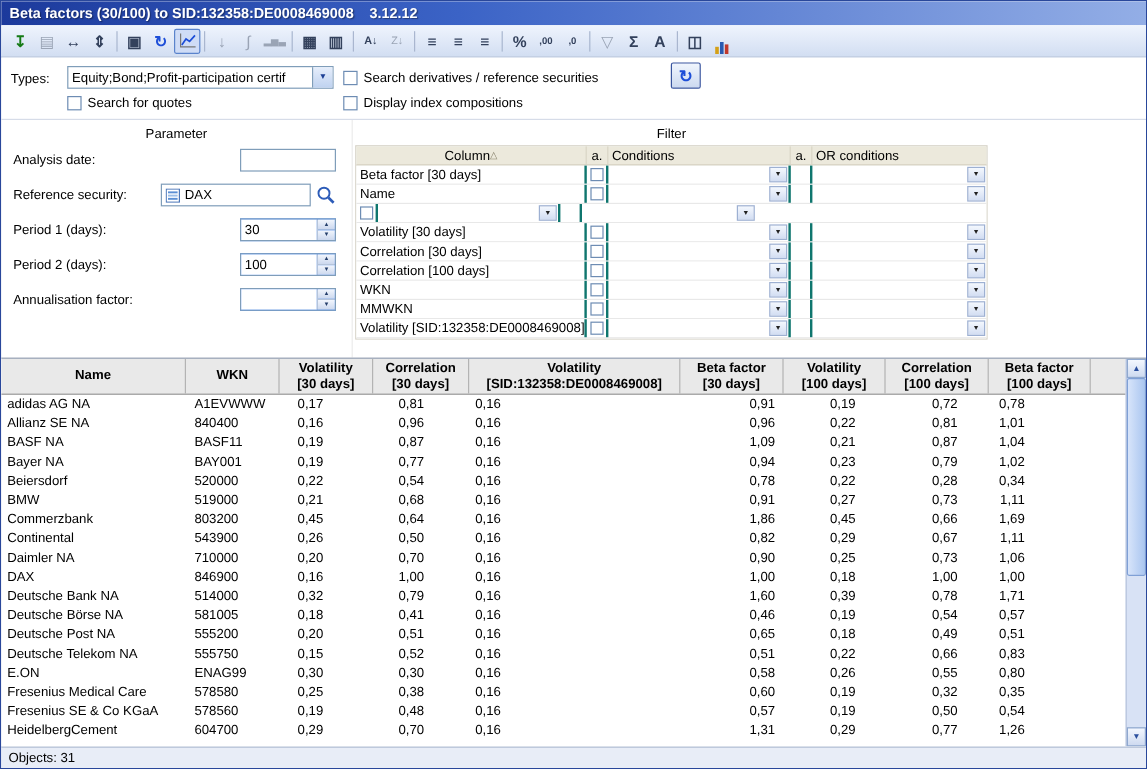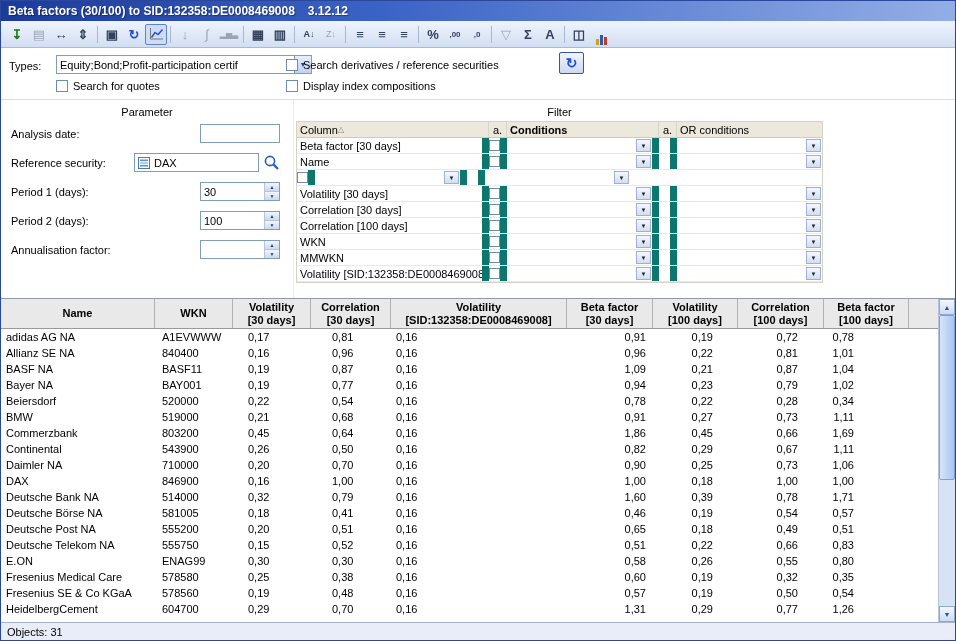--- a/index.html
+++ b/index.html
@@ -16,21 +16,21 @@
 .tb-icon{width:22px;height:21px;display:flex;align-items:center;justify-content:center;font-size:13px;font-weight:bold;cursor:default;flex:0 0 22px;}
 .tb-icon.disabled{font-weight:normal;}
 .tb-icon.pressed{background:#cfdcf6;border:1px solid #5a83cc;border-radius:2px;}
 .tb-sep{width:1px;height:17px;background:#a9b6cf;margin:0 3px;flex:0 0 1px;}
 .tb-bars{display:flex;align-items:flex-end;gap:1px;}
 .tb-bars i{display:block;width:3px;}
 
 
 .types{height:52px;flex:0 0 52px;background:#fff;border-bottom:1px solid #d6dce8;position:relative;}
 .types .lbl{position:absolute;left:8px;top:12px;}
-.combo{position:absolute;left:55px;top:7px;width:256px;height:19px;border:1px solid #7f9db9;background:#fff;display:flex;}
+.combo{position:absolute;left:55px;top:7px;width:222px;height:19px;border:1px solid #7f9db9;background:#fff;display:flex;}
 .combo-text{flex:1;overflow:hidden;white-space:nowrap;display:flex;align-items:center;padding:0 3px;}
 .combo-btn{width:17px;background:linear-gradient(#e6eefb,#bfd2f0);border-left:1px solid #7f9db9;color:#1c3f94;font-size:7px;display:flex;align-items:center;justify-content:center;}
 .chk{display:flex;align-items:center;gap:5px;position:absolute;white-space:nowrap;}
 .cb{width:12px;height:12px;border:1px solid #6d8cb3;background:#fff;flex:0 0 12px;display:inline-block;}
 .refresh-btn{position:absolute;left:558px;top:4px;width:25px;height:22px;border:1px solid #39559f;border-radius:2px;background:linear-gradient(#f0f5fd,#ccd9f0);display:flex;align-items:center;justify-content:center;color:#1d4ed8;font-size:14px;font-weight:bold;}
 
 
 .mid{height:198px;flex:0 0 198px;display:flex;background:#fff;}
 .param{width:293px;flex:0 0 293px;padding-top:6px;position:relative;border-right:1px solid #ececec;}
 .panel-title{text-align:center;height:13px;}
@@ -43,27 +43,27 @@
 .spinner input{flex:1;min-width:0;border:none;outline:none;font:11px "Liberation Sans",sans-serif;padding:0 3px;background:#fff;}
 .spin-btns{width:15px;display:flex;flex-direction:column;border-left:1px solid #b5c4da;flex:0 0 15px;}
 .spin-btns span{flex:1;background:linear-gradient(#f2f6fd,#ccd8ee);border-bottom:1px solid #b5c4da;font-size:5px;color:#243e6b;display:flex;align-items:center;justify-content:center;}
 .spin-btns span:last-child{border-bottom:none;}
 
 .filterp{flex:1;padding-top:6px;}
 .f-title{text-align:center;height:13px;width:527px;margin-left:2px;}
 .f-table{width:527px;margin:2px 0 0 2px;border:1px solid #d5d2c6;}
 .f-hrow{display:flex;height:16px;background:#ece9dc;border-bottom:1px solid #cfcaba;}
 .f-hrow .hc{display:flex;align-items:center;padding:0 3px;border-right:1px solid #d9d5c6;}
-.hc0{width:192px;justify-content:flex-start;}
+.hc0{width:192px;justify-content:center;}
 .hcA{width:18px;justify-content:center;padding:0 1px !important;}
-.hc1{width:152px;font-weight:bold;}
+.hc1{width:152px;}
 .hc2{width:145px;border-right:none !important;}
 .sortind{font-size:8px;color:#8b8670;}
 .f-row{display:flex;height:16px;border-bottom:1px solid #e8e8e8;background:#fff;}
-.f-col{position:relative;display:flex;align-items:center;border-right:7px solid #0f766e;}
+.f-col{position:relative;display:flex;align-items:center;border-right:2px solid #0f766e;}
 .f-name{width:192px;padding-left:3px;white-space:nowrap;overflow:hidden;}
 .f-a{width:18px;justify-content:center;}
 .f-a .cb{width:11px;height:11px;flex:0 0 11px;}
 .f-cond{width:152px;}
 .f-or{width:145px;border-right:none;}
 .dd{position:absolute;right:1px;top:1px;bottom:1px;width:15px;background:linear-gradient(#f4f8fe,#d2ddf2);border:1px solid #9db0d2;font-size:6px;color:#222;display:flex;align-items:center;justify-content:center;}
 
 
 .table-area{flex:1;position:relative;border-top:1px solid #8e99ad;background:#fff;padding-right:17px;display:flex;flex-direction:column;overflow:hidden;}
 .g-header{display:flex;height:30px;flex:0 0 30px;background:#e9e9e9;border-bottom:1px solid #999;}

